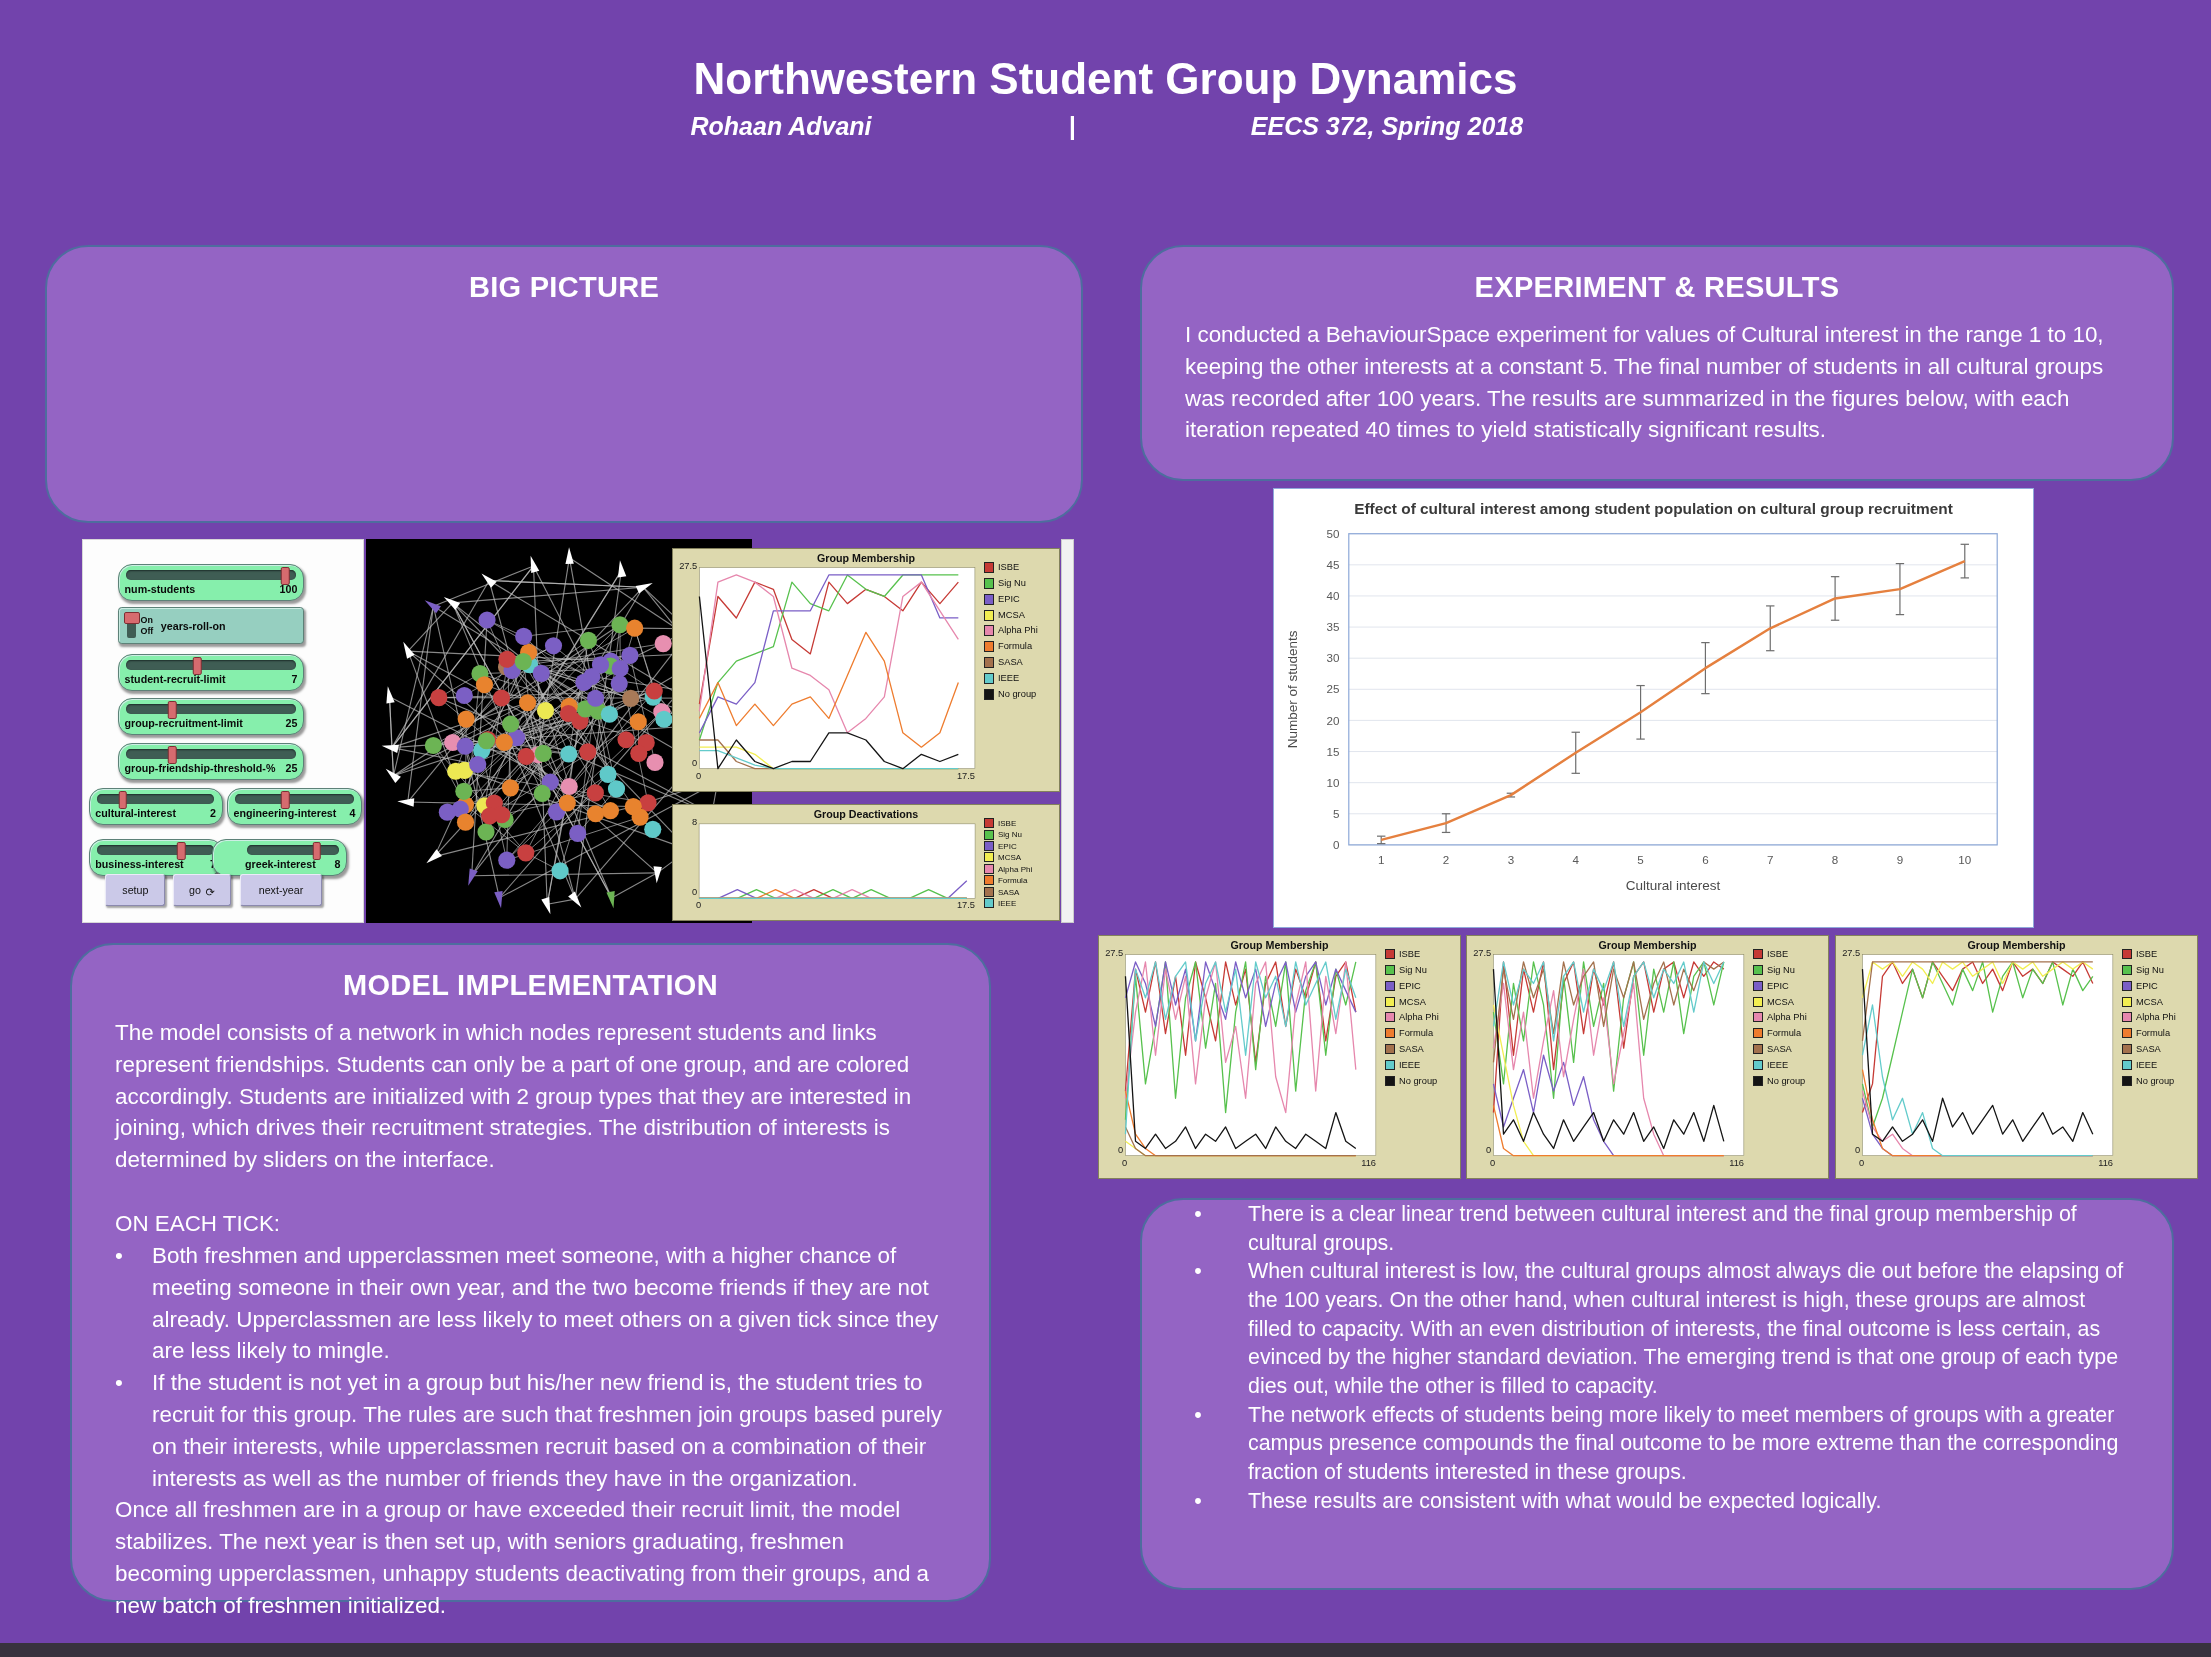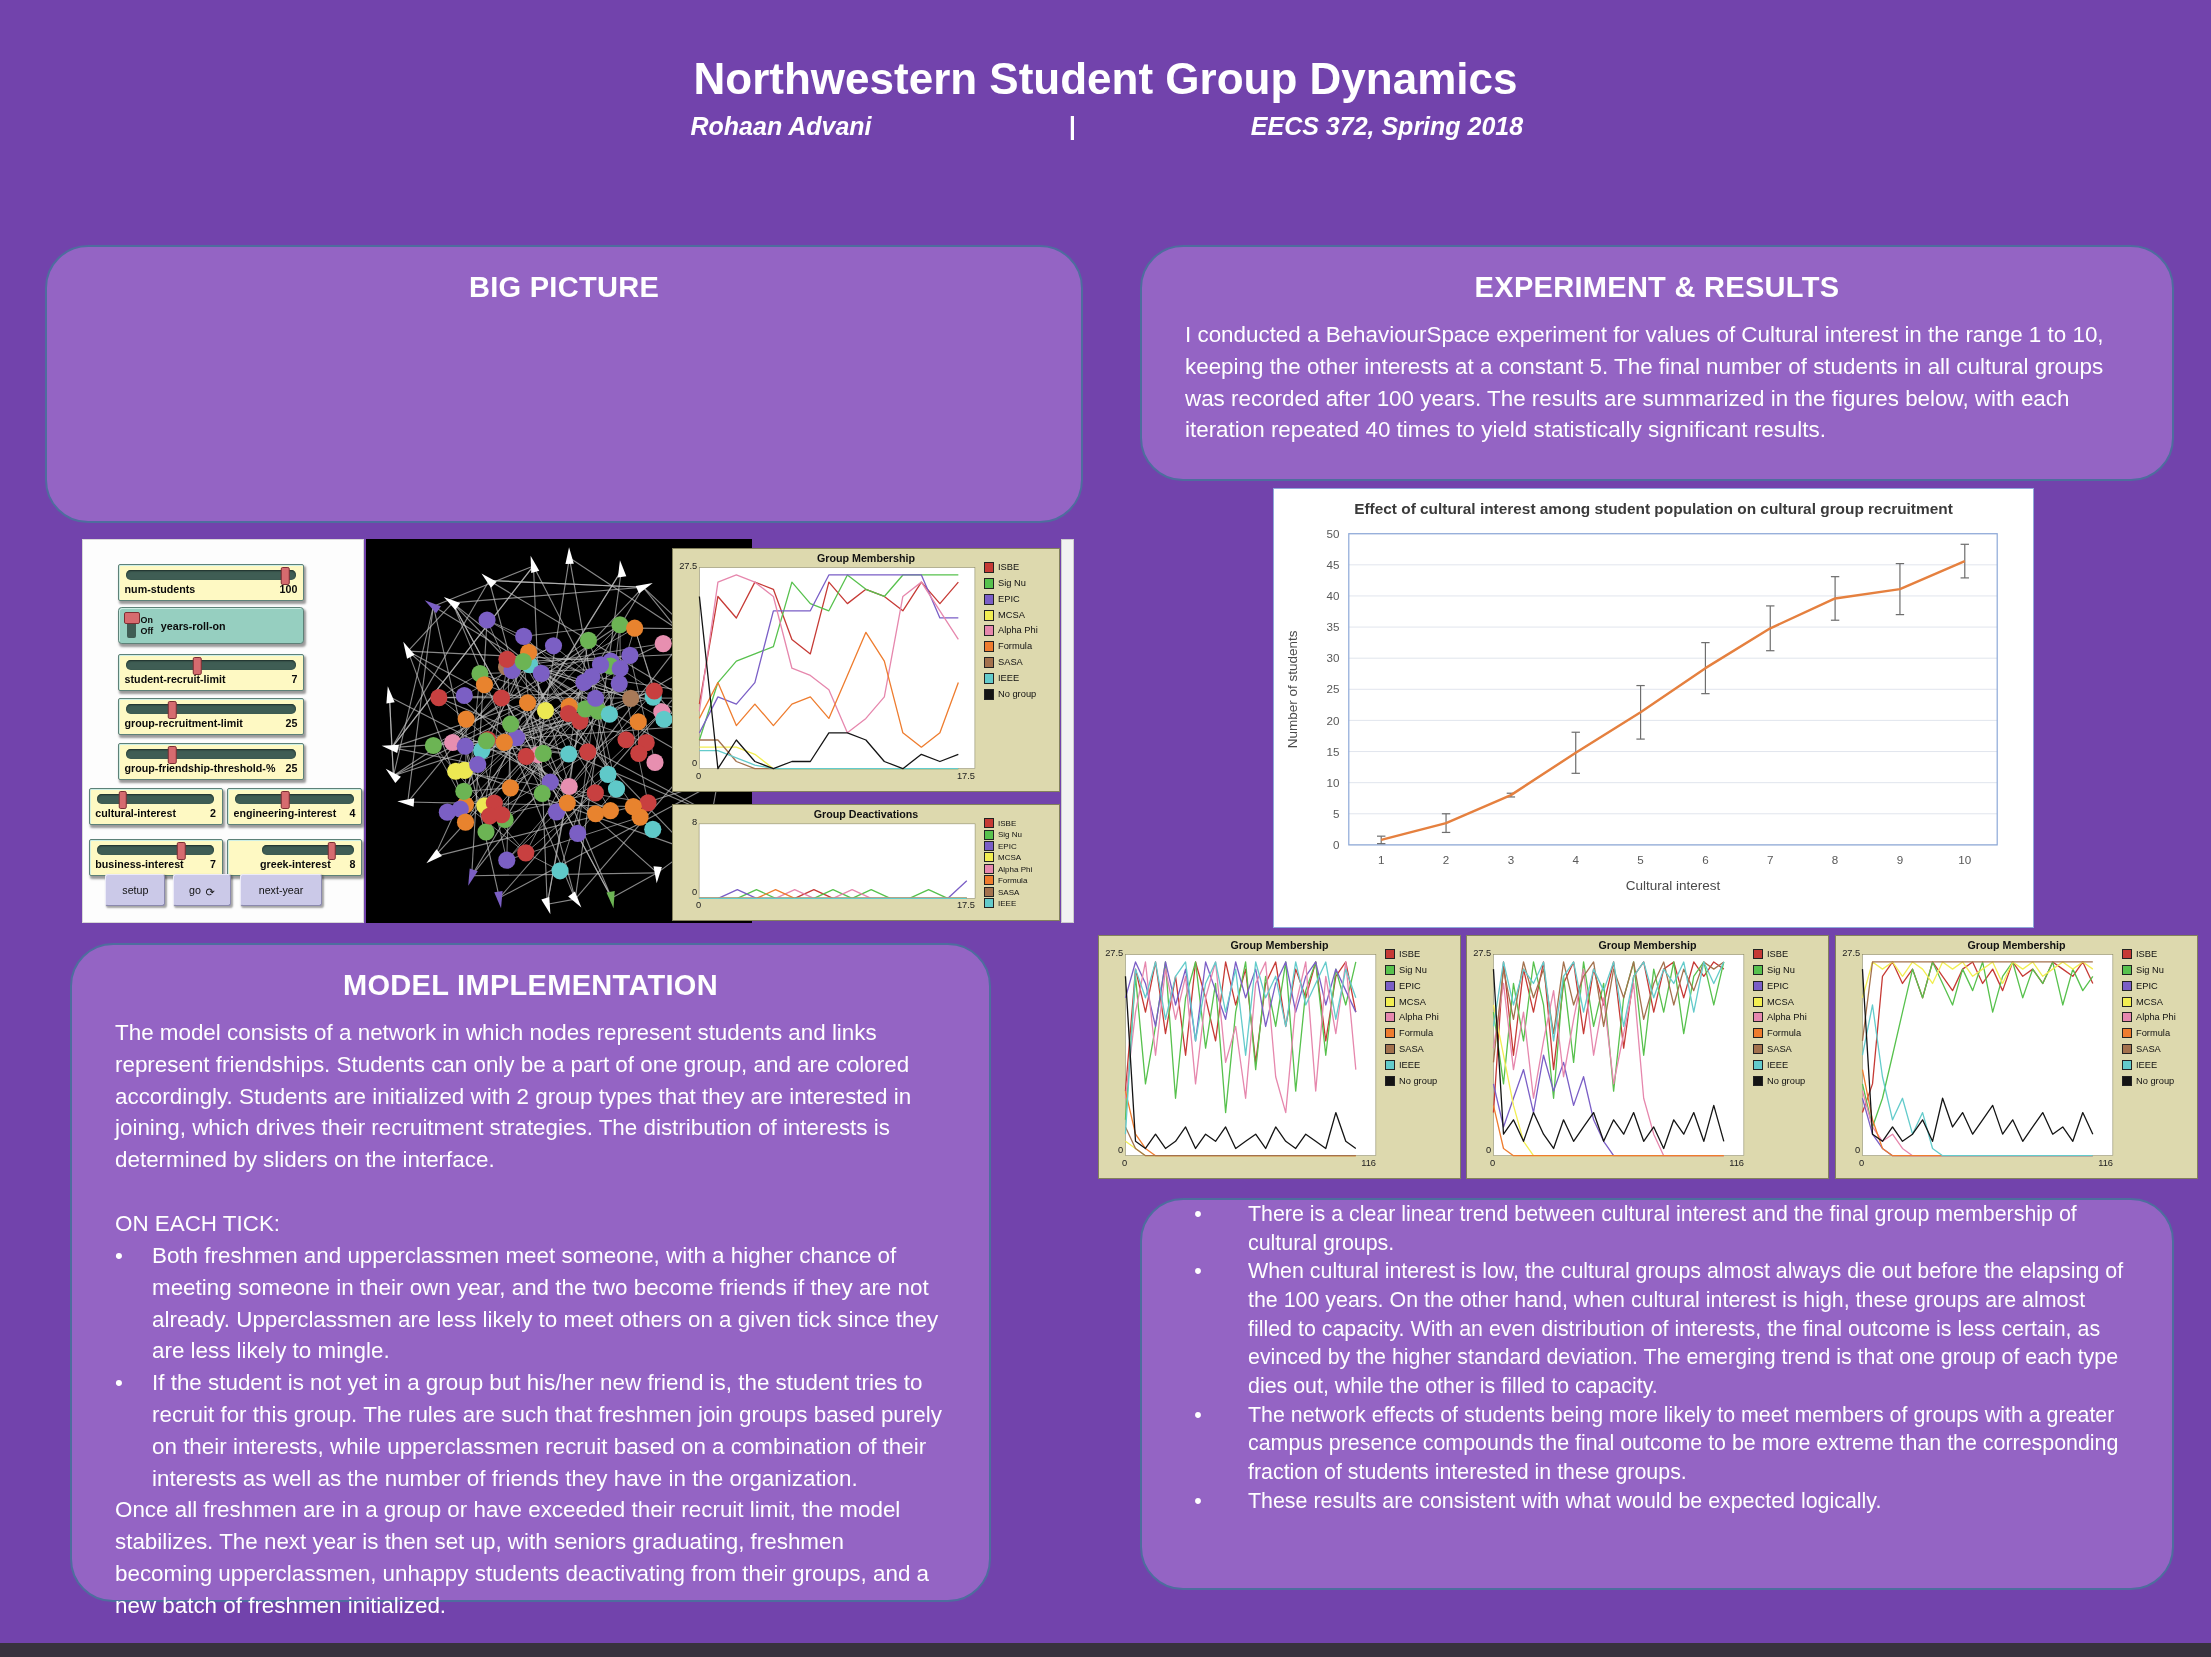--- a/index.html
+++ b/index.html
@@ -22,21 +22,21 @@
   .bl .txt{flex:1;}
   .analysis-body .bl .dot{flex:0 0 63px;padding-left:9.3px;box-sizing:border-box;}
   .analysis-body{font-size:21.4px !important;line-height:1.34 !important;}
   .mt{margin-top:32px;}
 
   
   .nl{position:absolute;left:82px;top:539px;width:992px;height:384px;}
   .nl-sliders{position:absolute;left:0;top:0;width:282px;height:384px;background:#fdfdfd;border:0.9px solid #d8d8d8;box-sizing:border-box;}
   .nl-net{position:absolute;left:284px;top:0;width:386px;height:384px;background:#000;}
   .nl-strip{position:absolute;left:979px;top:0;width:13px;height:384px;background:#f2f2f2;border:0.9px solid #cccccc;box-sizing:border-box;}
-  .nl-slider{position:absolute;background:#fef9c3;border:0.9px solid #5d8178;border-radius:2px;
+  .nl-slider{position:absolute;background:#86efac;border:0.9px solid #5d8178;border-radius:14px;
              box-shadow:1.4px 2.3px 2.3px rgba(0,0,0,.4), inset 0.9px 0.9px 0 #cdeee4;
              padding:4.7px 5.6px 2.8px;box-sizing:border-box;height:37px;}
   .nl-track{position:relative;height:10.3px;background:#3f5d54;border-radius:4.7px;margin:0 1.9px 3.7px;
             box-shadow:inset 0 0.9px 1.9px #1c2d28;}
   .nl-handle{position:absolute;top:-2.8px;width:6.5px;height:16px;background:#d66b6f;border:0.9px solid #7c2e33;
              border-radius:1.9px;transform:translateX(-50%);}
   .nl-lab{display:flex;justify-content:space-between;font-size:10.7px;font-weight:bold;color:#0a0a0a;line-height:1;}
   .nl-switch{position:absolute;left:35px;top:67px;width:186px;height:37px;background:#96cfc0;border:0.9px solid #5d8178;
              border-radius:3.7px;box-shadow:1.4px 2.3px 2.3px rgba(0,0,0,.4), inset 0.9px 0.9px 0 #cdeee4;
              display:flex;align-items:center;padding:3.7px 7.5px;box-sizing:border-box;}
@@ -152,21 +152,21 @@
         </div>
         <div class="nl-slider" style="left: 5.6px; top: 299px; width: 134px;">
           <div class="nl-track">
             <div class="nl-handle" style="left: 72%;"></div>
           </div>
           <div class="nl-lab">
             <span>business-interest</span>
             <span>7</span>
           </div>
         </div>
-        <div class="nl-slider" style="left: 144px; top: 299px; width: 135px; padding-left: 32px;">
+        <div class="nl-slider" style="left: 129px; top: 299px; width: 135px; padding-left: 32px;">
           <div class="nl-track">
             <div class="nl-handle" style="left: 76%;"></div>
           </div>
           <div class="nl-lab">
             <span>greek-interest</span>
             <span>8</span>
           </div>
         </div>
         <div id="sliders-host"></div>
       <div class="nl-btn" style="left:22.4px;top:334px;width:60px;height:32px;">

